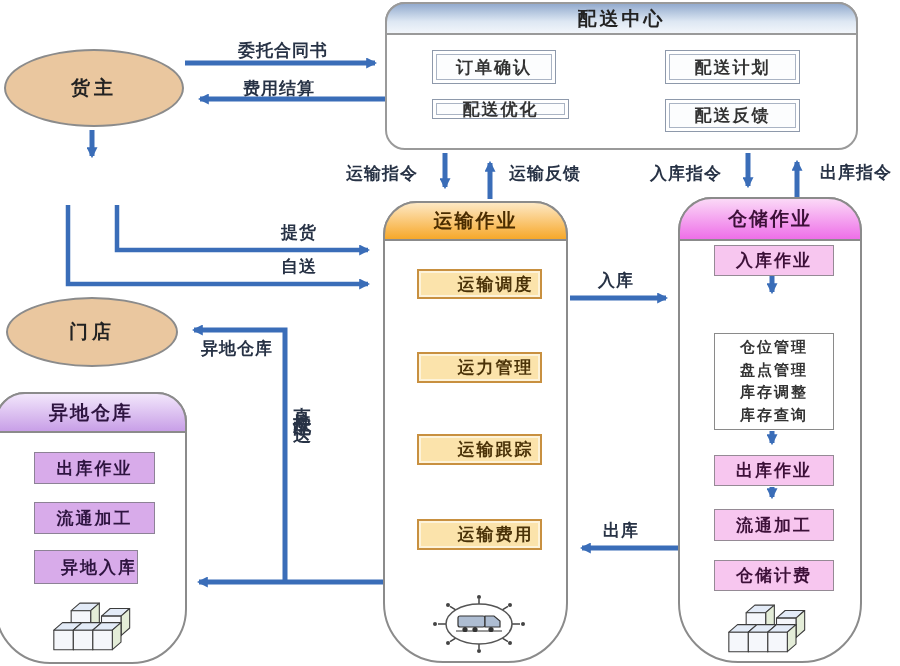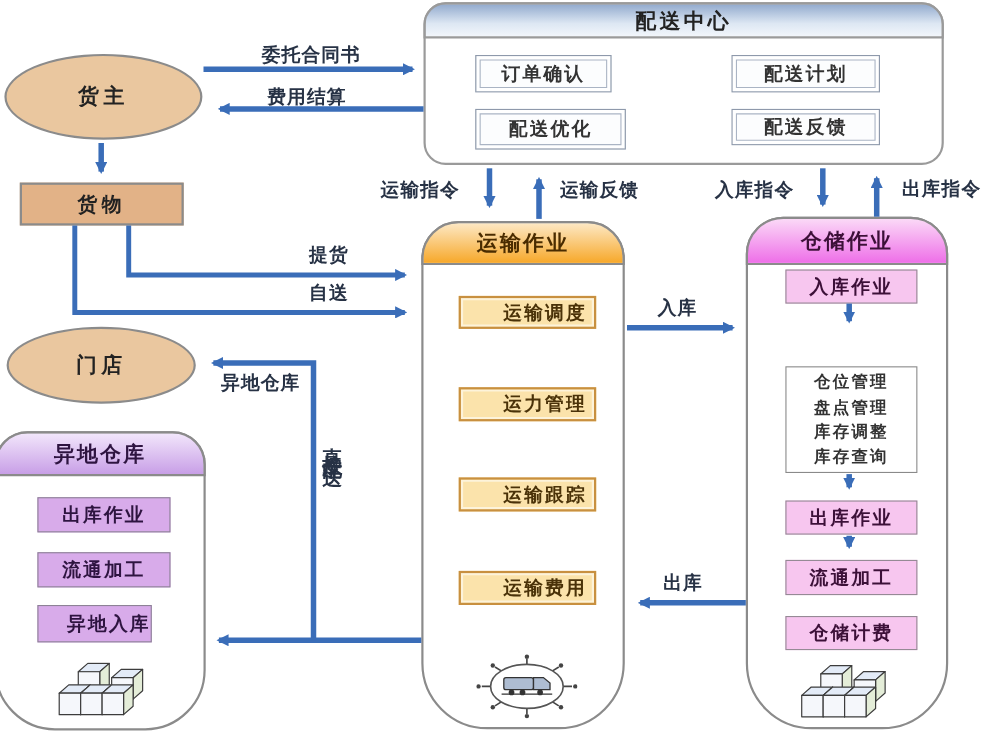--- a/index.html
+++ b/index.html
@@ -75,26 +75,25 @@
 </style>
 </head>
 <body>
 
 <div id="canvas">
 
   <div class="dc">
     <div class="hd">配送中心</div>
     <div class="nbox dcbox" style="left:45px;top:46px;width:124px;height:34px;">订单确认</div>
     <div class="nbox dcbox" style="left:278px;top:46px;width:135px;height:34px;">配送计划</div>
-    <div class="nbox dcbox" style="left:45px;top:95px;width:137px;height:37px;">配送优化</div>
+    <div class="nbox dcbox" style="left:45px;top:95px;width:137px;height:20px;">配送优化</div>
     <div class="nbox dcbox" style="left:278px;top:95px;width:135px;height:33px;">配送反馈</div>
   </div>
 
   <div class="ellipse" style="left:4px;top:49px;width:180px;height:78px;">货主</div>
-  <div class="goods" style="left:18px;top:166px;width:149px;height:39px;">货物</div>
   <div class="ellipse" style="left:6px;top:297px;width:172px;height:70px;">门店</div>
 
   <div class="tall" style="left:-5px;top:392px;width:192px;height:272px;border-radius:30px 30px 55px 55px;">
     <div class="hd" style="height:41px;background:linear-gradient(180deg,#f2e6fb,#c89fe7);border-radius:30px 30px 0 0;color:#2e1440;">异地仓库</div>
     <div class="nbox rbox" style="left:37px;top:58px;width:121px;height:32px;">出库作业</div>
     <div class="nbox rbox" style="left:37px;top:108px;width:121px;height:32px;">流通加工</div>
     <div class="nbox rbox" style="left:37px;top:156px;width:104px;height:34px;padding-left:26px;">异地入库</div>
     <div class="icon-holder" style="left:55px;top:208px;">
       <svg width="86" height="52" viewBox="0 -4 76 48">
         <g stroke="#3c3c3c" stroke-width="1" stroke-linejoin="round">

